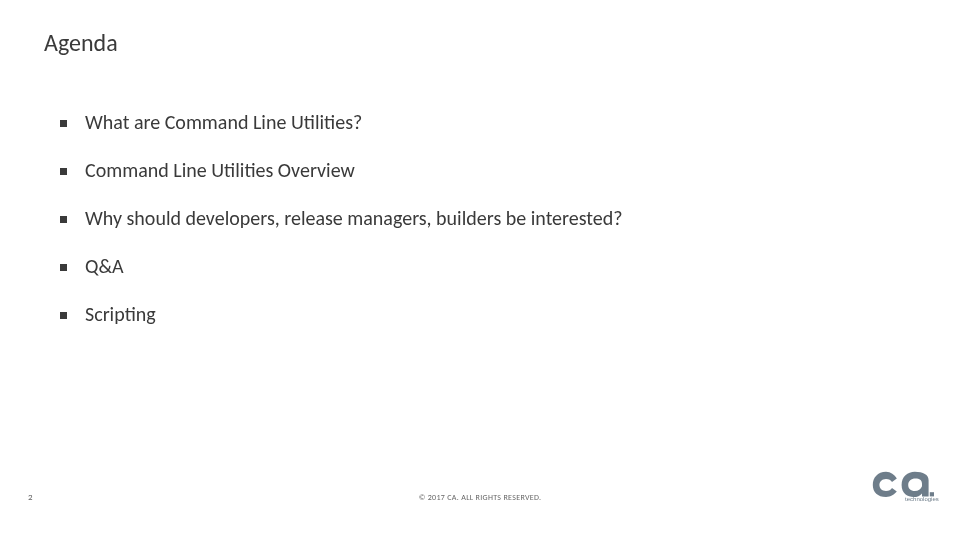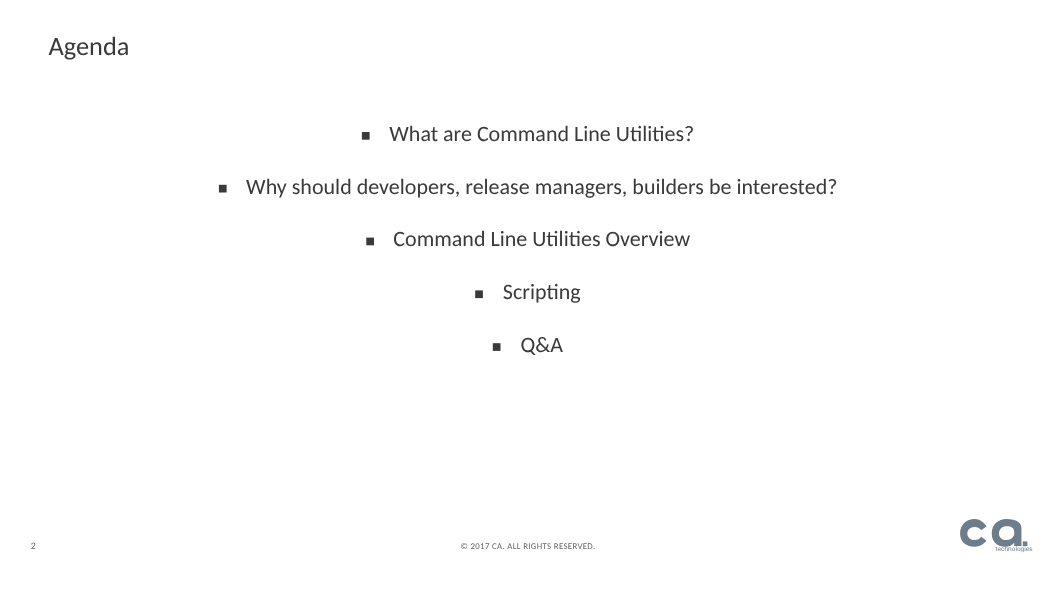--- a/index.html
+++ b/index.html
@@ -1,53 +1,53 @@
 <!DOCTYPE html>
 <html><head>
 <meta charset="utf-8">
 <style>
   * { margin: 0; padding: 0; box-sizing: border-box; }
   html, body { width: 960px; height: 540px; background: #fff; font-family: "Calibri", "Segoe UI", Arial, sans-serif; color: #3a3a3a; }
   .slide { position: relative; width: 960px; height: 524px; }
   .title { position: absolute; top: 28px; left: 44px; font-size: 24px; font-weight: 400; color: #3a3a3a; }
   .bullets { position: absolute; top: 110px; left: 60px; right: 60px; }
-  .bullet { display: flex; align-items: flex-start; margin-bottom: 24px; font-size: 20px; color: #3a3a3a; justify-content: center; }
+  .bullet { display: flex; align-items: flex-start; margin-bottom: 24px; font-size: 20px; color: #3a3a3a; }
   .sq { width: 7px; height: 7px; background: #3a3a3a; margin-top: 10px; margin-right: 18px; flex: 0 0 auto; }
   .footer { position: absolute; bottom: 18px; left: 0; right: 0; height: 30px; }
   .pagenum { position: absolute; left: 28px; bottom: 4px; font-size: 9px; color: #666; }
   .copyright { position: absolute; left: 50%; transform: translateX(-50%); bottom: 4px; font-size: 8px; letter-spacing: 0.3px; color: #666; }
   .logo { position: absolute; right: 20px; bottom: 4px; width: 72px; height: 34px; }
   .logo svg { width: 100%; height: 100%; }
 </style>
 </head>
 <body>
 
 <div class="slide">
   <div class="title">Agenda</div>
 
   <div class="bullets">
     <div class="bullet">
       <span class="sq"></span>
       <span>What are Command Line Utilities?</span>
     </div>
     <div class="bullet">
       <span class="sq"></span>
+      <span>Command Line Utilities Overview</span>
+    </div>
+    <div class="bullet">
+      <span class="sq"></span>
       <span>Why should developers, release managers, builders be interested?</span>
     </div>
     <div class="bullet">
       <span class="sq"></span>
-      <span>Command Line Utilities Overview</span>
+      <span>Q&amp;A</span>
     </div>
     <div class="bullet">
       <span class="sq"></span>
       <span>Scripting</span>
-    </div>
-    <div class="bullet">
-      <span class="sq"></span>
-      <span>Q&amp;A</span>
     </div>
   </div>
 
   <div class="footer">
     <div class="pagenum">2</div>
     <div class="copyright">© 2017 CA. ALL RIGHTS RESERVED.</div>
     <div class="logo">
       <svg viewBox="0 0 120 56">
         <g fill="#6e7d8a">
           <path d="M30 6 C16 6 8 16 8 28 C8 40 16 48 30 48 C38 48 44 44 48 39 L40 33 C38 36 35 38 30 38 C23 38 19 33 19 28 C19 23 23 18 30 18 C35 18 38 20 40 23 L48 17 C44 11 38 6 30 6 Z"></path>

